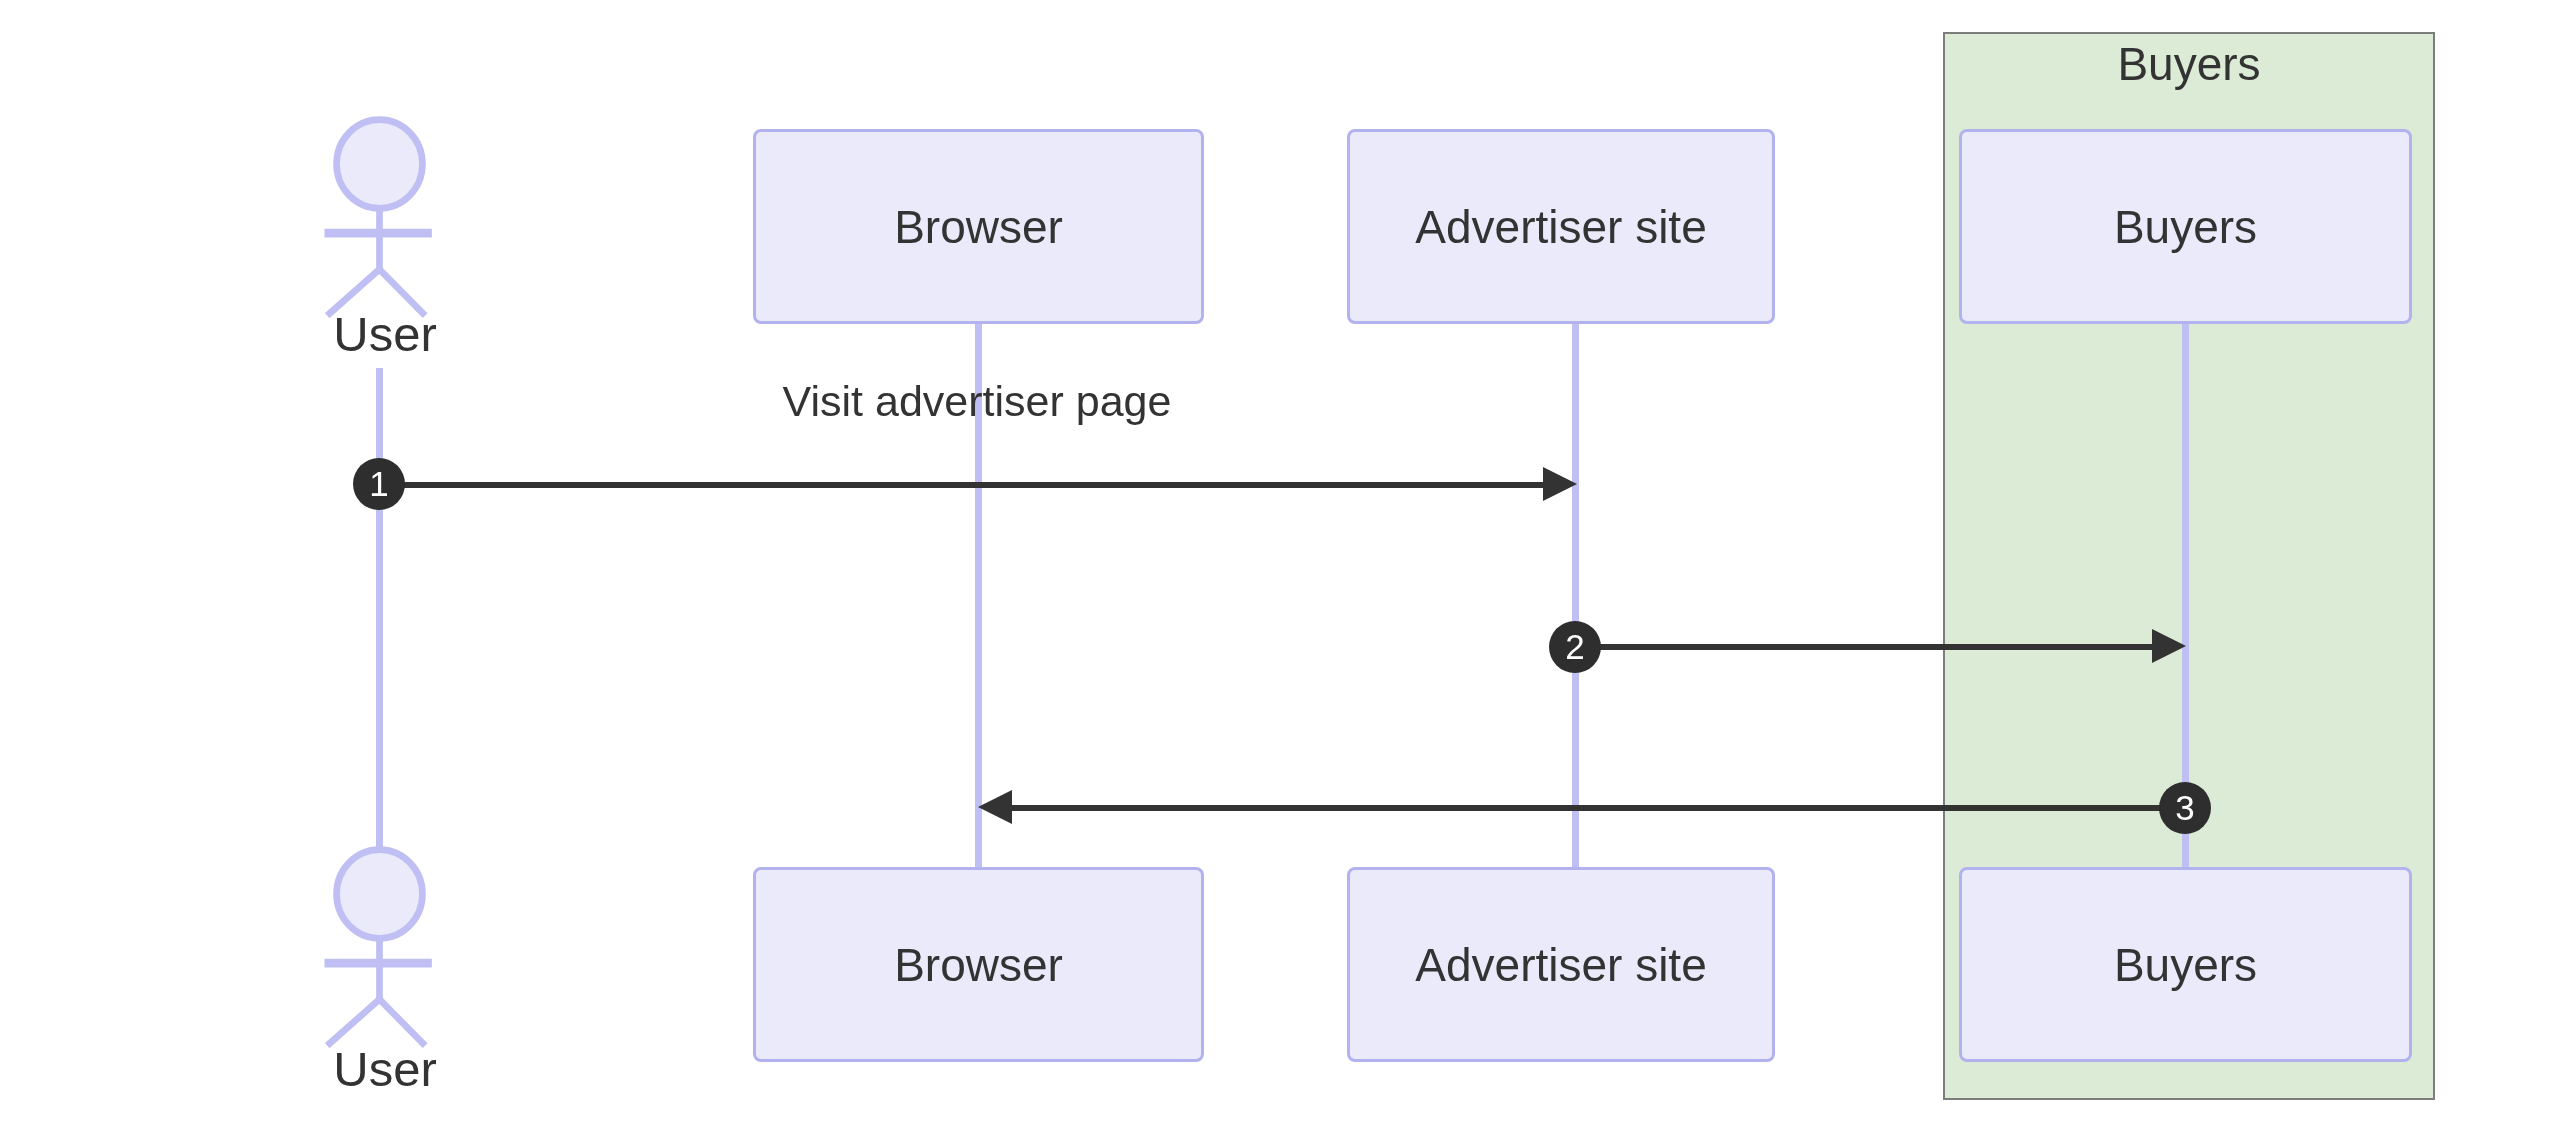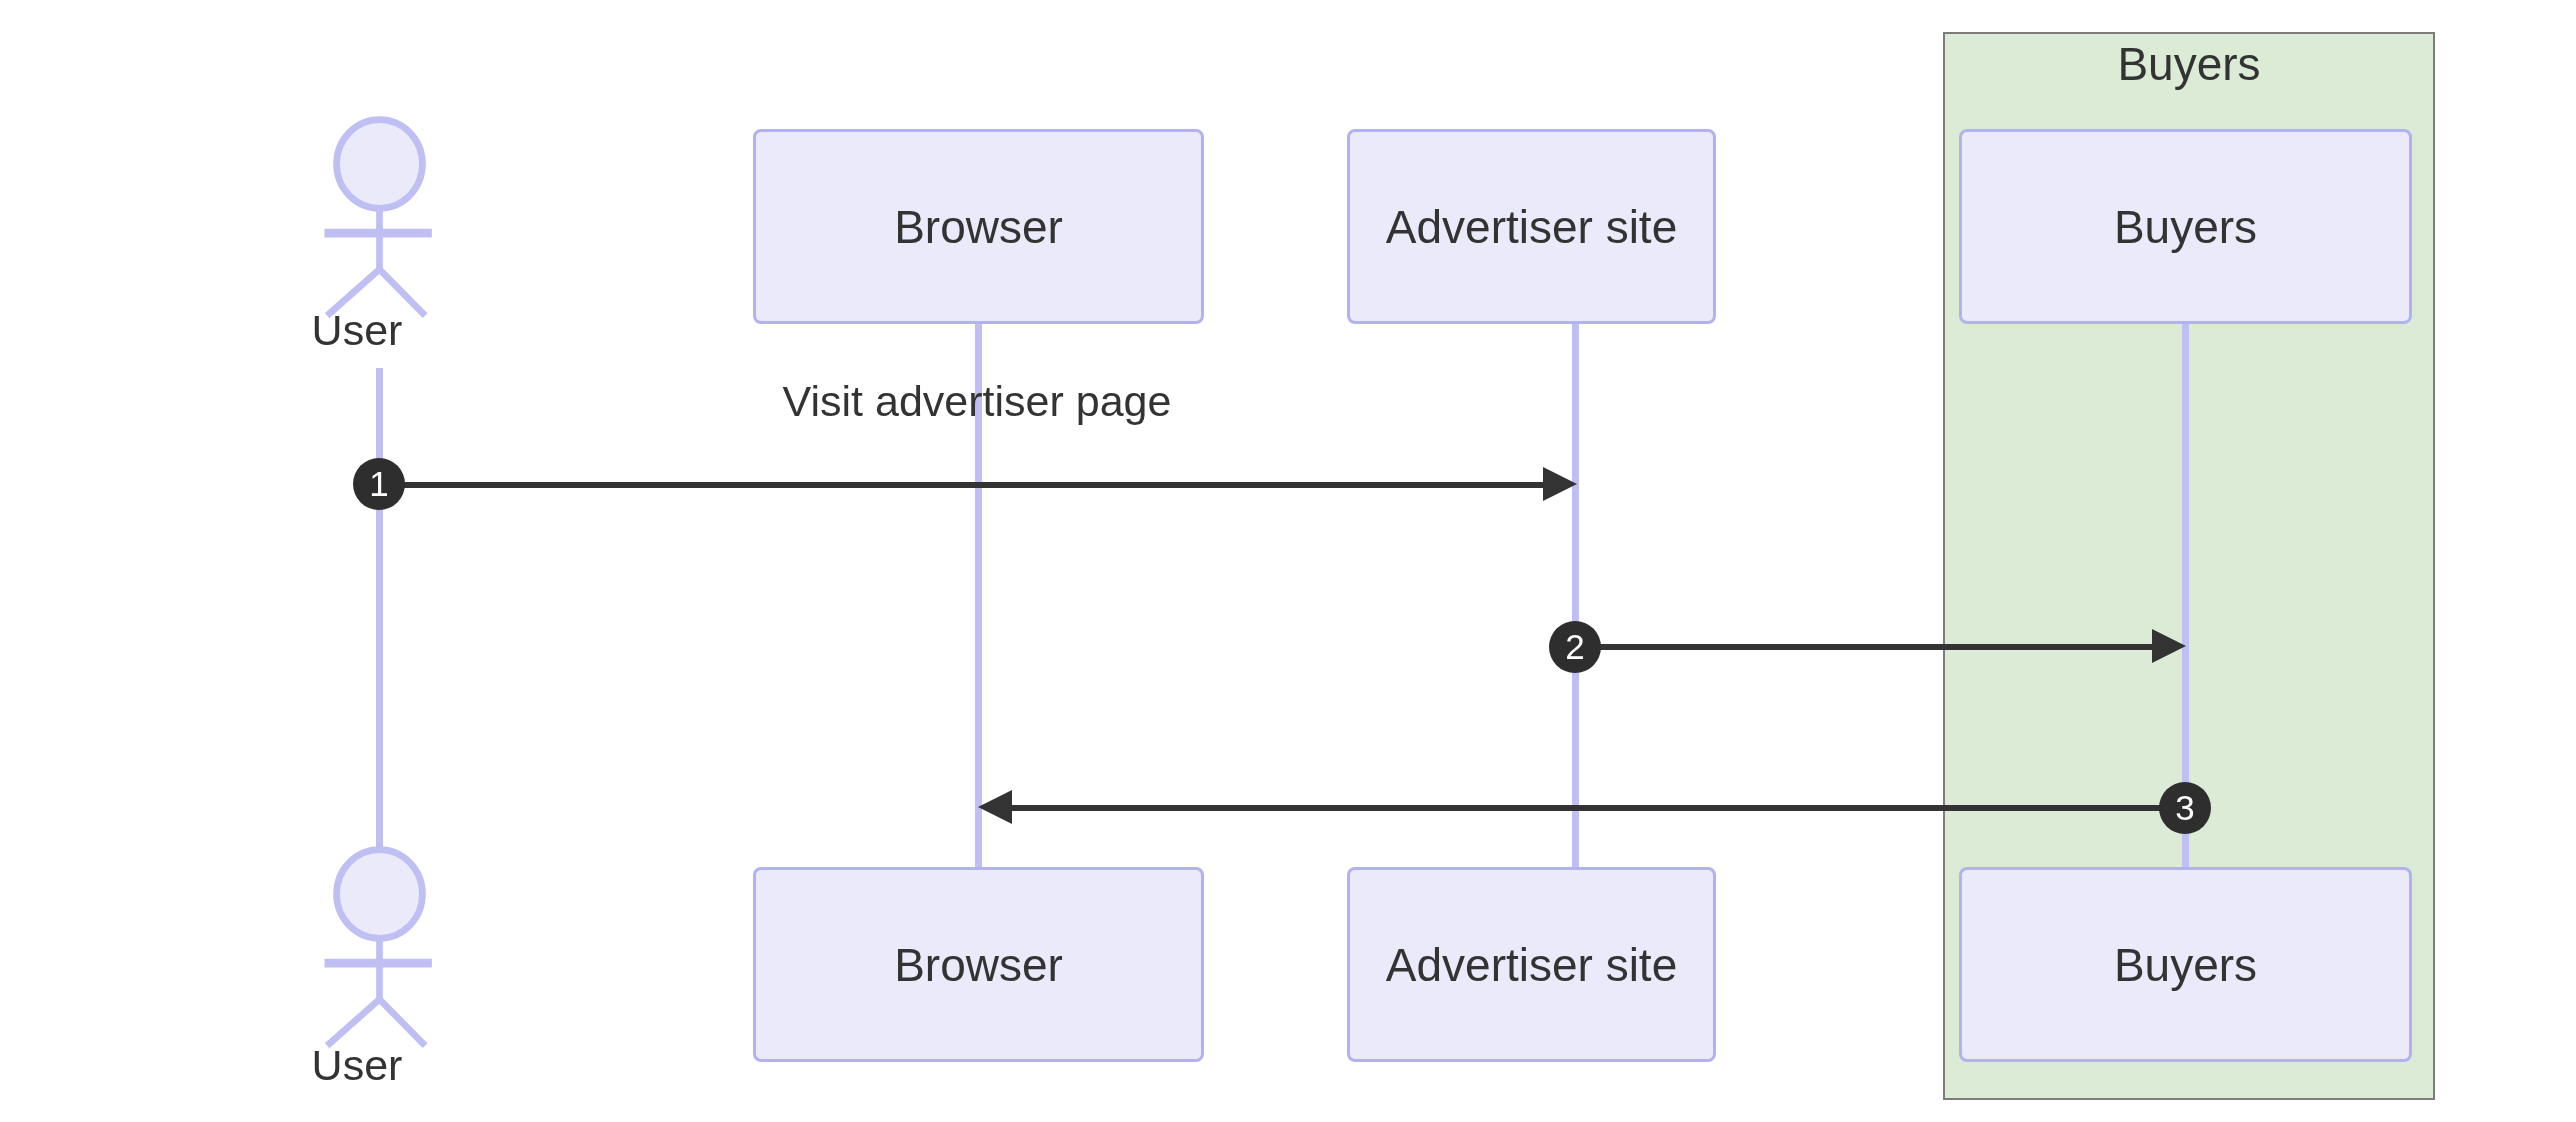--- a/index.html
+++ b/index.html
@@ -47,32 +47,32 @@
   .pbox{
     position:absolute;height:195px;
     background:var(--c-participant_fill);
     border:3.4px solid var(--c-participant_border);
     border-radius:8px;
     box-sizing:border-box;
     display:flex;align-items:center;justify-content:center;
     font-size:46px;color:var(--c-text);
   }
   .pbox.browser{left:753px;width:451px;}
-  .pbox.advertiser{left:1347px;width:369px;}
+  .pbox.advertiser{left:1347px;width:428px;}
   .pbox.buyers{left:1959px;width:453px;}
   .pbox.row-top{top:129px;}
   .pbox.row-bottom{top:867px;}
 
   
   .actor-fig{position:absolute;left:319px;width:121px;height:208px;}
   .actor-fig.top{top:113px;}
   .actor-fig.bottom{top:843px;}
   .actor-label{
-    position:absolute;left:357px;transform:translateX(-50%);
-    font-size:43px;line-height:1.2;color:var(--c-text);white-space:nowrap;
+    position:absolute;left:385px;transform:translateX(-50%);
+    font-size:49px;line-height:1.2;color:var(--c-text);white-space:nowrap;
   }
   .actor-label.top{top:305px;}
   .actor-label.bottom{top:1040px;}
 
   
   .msg-label{
     position:absolute;transform:translateX(-50%);
     font-size:43px;line-height:1.2;color:var(--c-text);white-space:nowrap;
   }
   .msg-line{position:absolute;height:6px;background:var(--c-message_line);}

